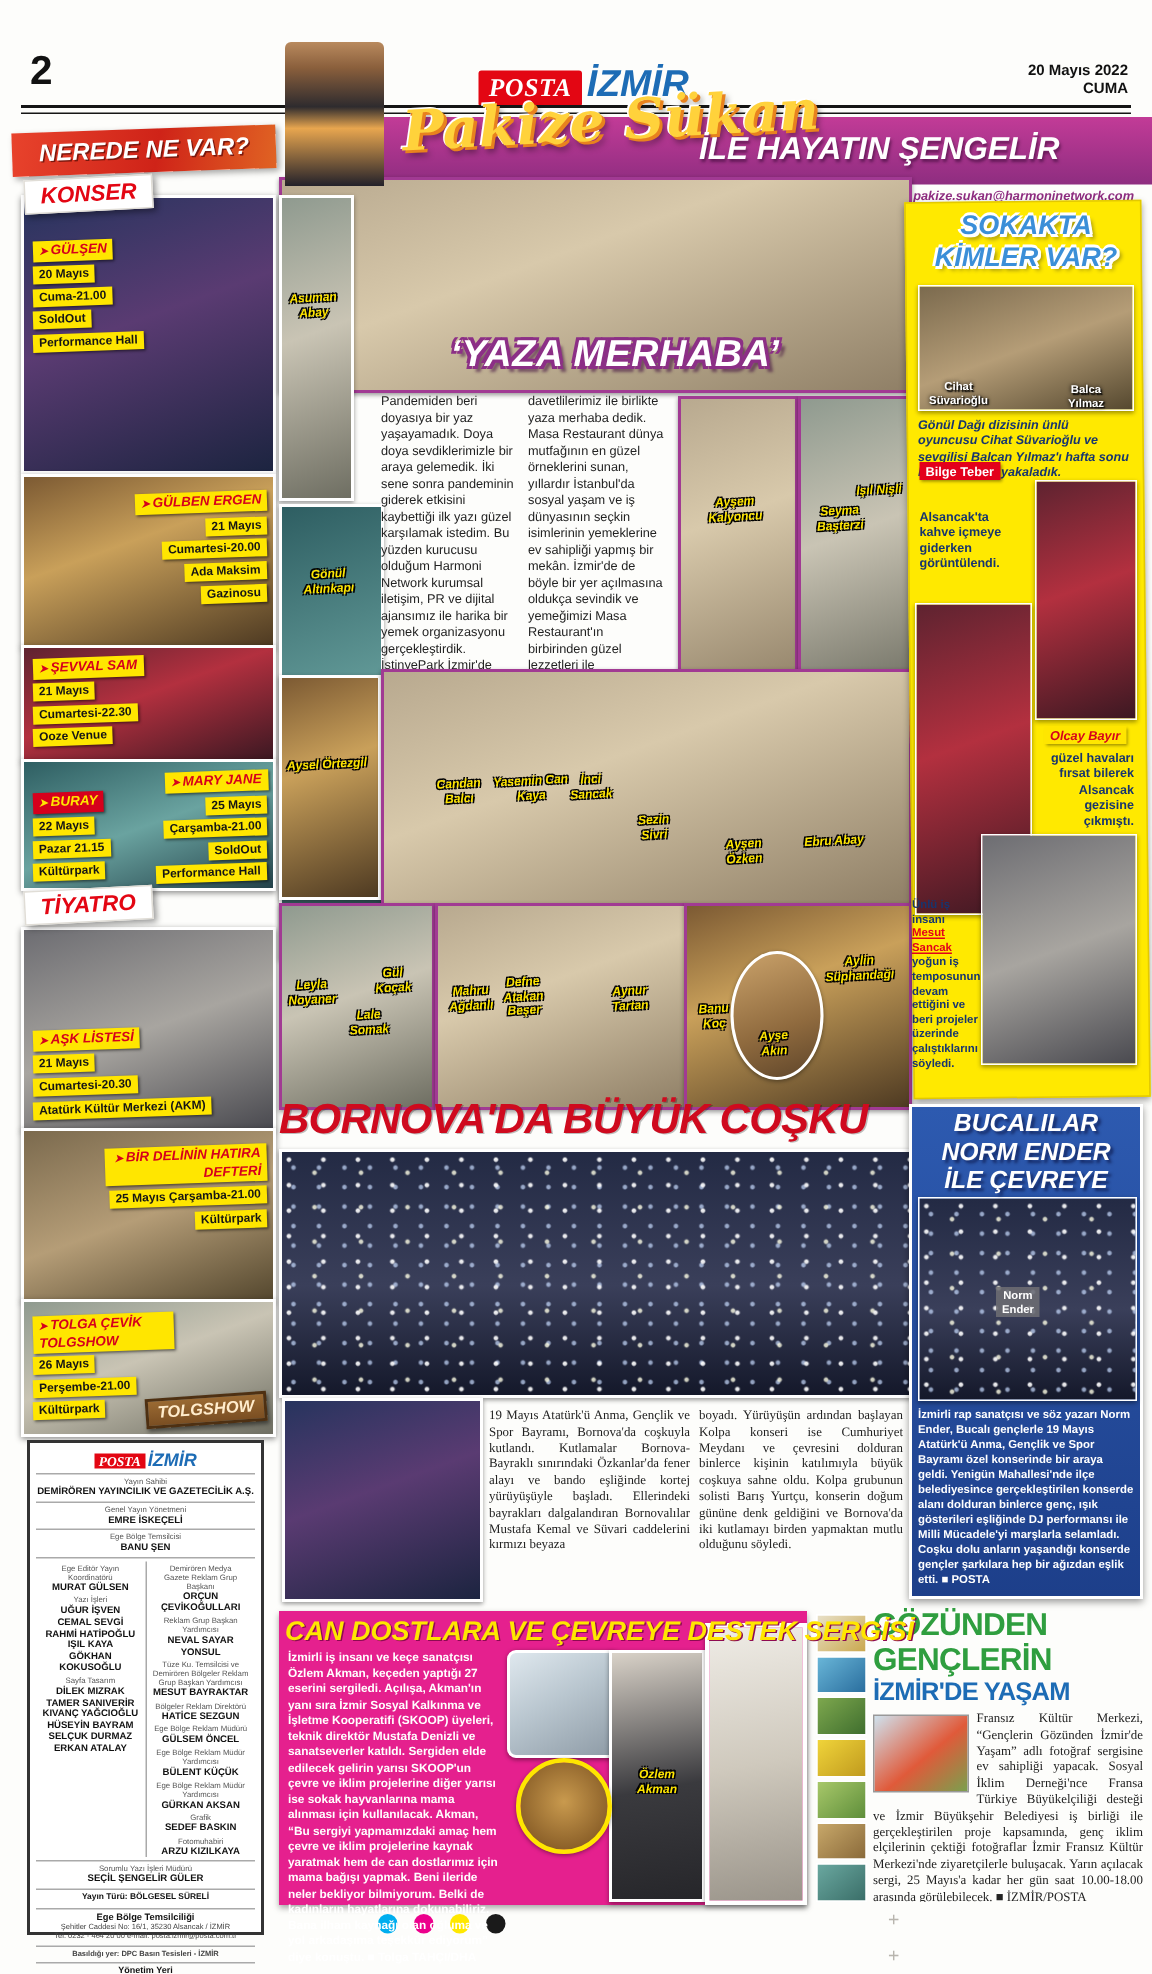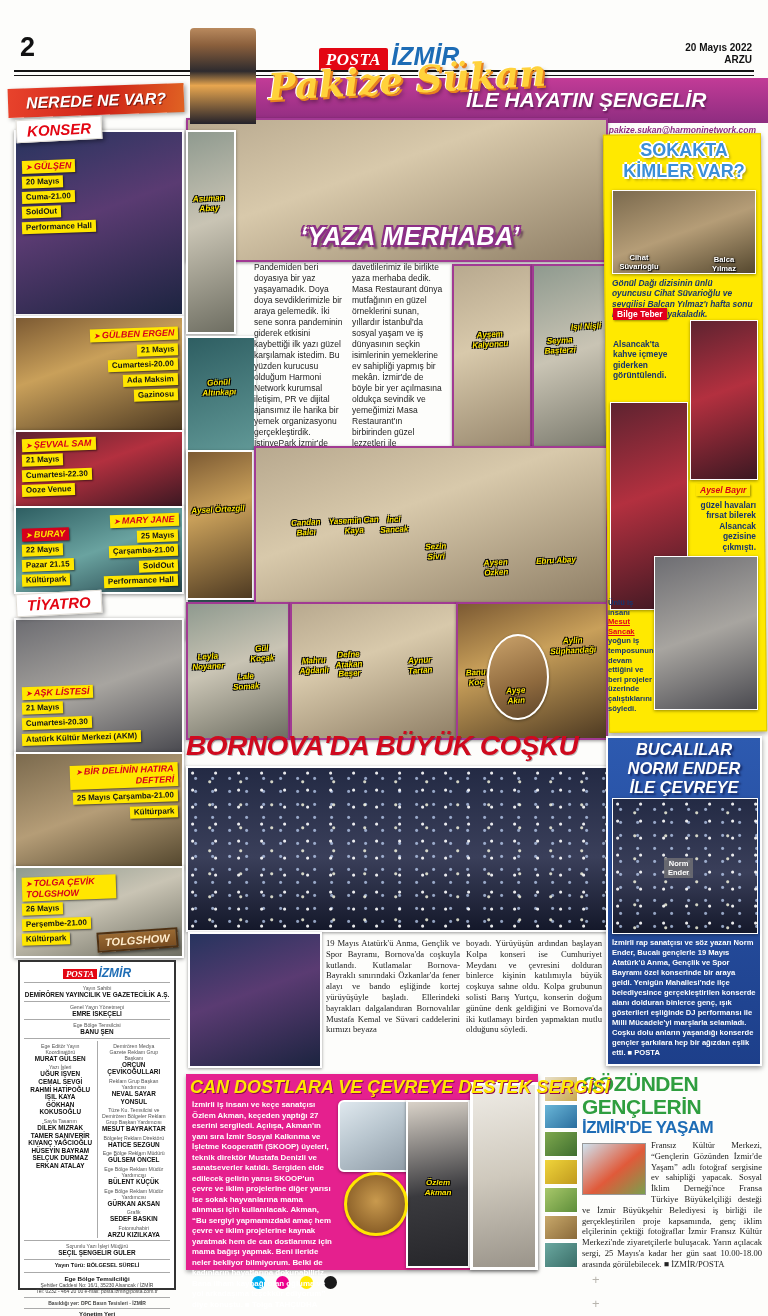--- a/index.html
+++ b/index.html
@@ -79,21 +79,21 @@
       text-align:center;z-index:4;transform:rotate(-3deg);
       text-shadow:1px 1px 0 #000,-1px -1px 0 #000,1px -1px 0 #000,-1px 1px 0 #000;}
   .body-sans{position:absolute;font-size:8.5px;line-height:11px;color:#222;overflow:hidden;}
   .body-serif{position:absolute;font-family:"Liberation Serif",serif;font-size:8.6px;line-height:10.8px;
       color:#222;overflow:hidden;text-align:justify;}
   .bornova-hl{left:186px;top:730px;width:420px;font-size:28px;font-weight:800;font-style:italic;color:#cf0a1e;
       letter-spacing:-.5px;white-space:nowrap;text-shadow:1px 1px 0 rgba(0,0,0,.25);}
   
   .sok-panel{left:606px;top:134px;width:156px;height:596px;background:#ffe900;transform:rotate(-.6deg);
       box-shadow:0 2px 5px rgba(0,0,0,.4);border:1px solid #e3c900;}
-  .sok-title{left:608px;top:140px;width:152px;text-align:center;font-size:18px;font-weight:800;
+  .sok-title{left:608px;top:140px;width:152px;text-align:center;font-size:18px;font-weight:800;font-style:italic;
       color:#3b8fd8;line-height:21px;white-space:pre-line;z-index:3;
       text-shadow:-2px 0 #fff,2px 0 #fff,0 -2px #fff,0 2px #fff,2px 2px 0 #fff,3px 3px 3px rgba(0,0,40,.45);}
   .navy-txt{position:absolute;color:#17356e;font-weight:bold;font-size:8.4px;line-height:10.4px;z-index:3;}
   .chip-red{position:absolute;background:#e3001b;color:#fff;font-weight:800;font-size:8.5px;padding:1px 4px;
       z-index:4;box-shadow:1px 1px 2px rgba(0,0,0,.4);}
   .chip-yel{position:absolute;background:#ffe600;color:#d6001c;font-weight:800;font-style:italic;font-size:8.5px;
       padding:1px 4px;z-index:4;box-shadow:1px 1px 2px rgba(0,0,0,.4);}
   .wcap{position:absolute;color:#fff;font-weight:bold;font-size:7.6px;line-height:8.6px;text-align:center;z-index:4;
       text-shadow:1px 1px 1px #000,0 0 3px #000;}
   .mesut-name{color:#e3001b;text-decoration:underline;text-align:center;}
@@ -126,21 +126,21 @@
 <body>
 
 <div id="page">
 
   <div class="abs page-num">2</div>
   <div class="abs logo">
     <span class="logo-posta">POSTA</span><span class="logo-izmir">İZMİR</span>
   </div>
   <div class="abs date-block">
     <div>20 Mayıs 2022</div>
-    <div>ARZU</div>
+    <div>CUMA</div>
   </div>
   <div class="abs header-rule"></div>
 
   <div class="abs nerede">NEREDE NE VAR?</div>
   <div class="abs pakize-photo"></div>
   <div class="abs banner-bar"></div>
   <div class="abs script-name">Pakize Sükan</div>
   <div class="abs banner-title">İLE HAYATIN ŞENGELİR</div>
   <div class="abs banner-email">pakize.sukan@harmoninetwork.com</div>
 
@@ -350,21 +350,21 @@
   <div class="photo p-cafe" style="left:612px;top:190px;width:142px;height:82px;border-width:1px;"></div>
   <div class="wcap" style="left:616px;top:254px;width:46px;">Cihat Süvarioğlu</div>
   <div class="wcap" style="left:702px;top:256px;width:44px;">Balca Yılmaz</div>
   <div class="navy-txt" style="left:612px;top:278px;width:142px;font-style:italic;">Gönül Dağı dizisinin ünlü oyuncusu Cihat Süvarioğlu ve sevgilisi Balcan Yılmaz'ı hafta sonu kaçamağında yakaladık.</div>
 
   <div class="chip-red" style="left:613px;top:308px;">Bilge Teber</div>
   <div class="navy-txt" style="left:613px;top:339px;width:72px;">Alsancak'ta kahve içmeye giderken görüntülendi.</div>
   <div class="photo p-red" style="left:690px;top:320px;width:66px;height:158px;border-width:1px;"></div>
 
   <div class="photo p-red" style="left:610px;top:402px;width:76px;height:206px;border-width:1px;"></div>
-  <div class="chip-yel" style="left:696px;top:484px;">Aysel Bayır</div>
+  <div class="chip-yel" style="left:696px;top:484px;">Olcay Bayır</div>
   <div class="navy-txt" style="left:690px;top:500px;width:66px;text-align:right;">güzel havaları fırsat bilerek Alsancak gezisine çıkmıştı.</div>
 
   <div class="photo p-gray" style="left:654px;top:556px;width:102px;height:152px;border-width:1px;"></div>
   <div class="navy-txt" style="left:608px;top:598px;width:48px;font-size:7.6px;line-height:9.6px;">
     <span style="margin-right: 2px;">Ünlü iş insanı</span>
     <span class="mesut-name" style="margin-right: 2px;">Mesut Sancak</span>
     <span style="margin-right: 2px;">yoğun iş temposunun devam ettiğini ve beri projeler üzerinde çalıştıklarını söyledi.</span>
   </div>
 
   <div class="abs buca-panel"></div>

